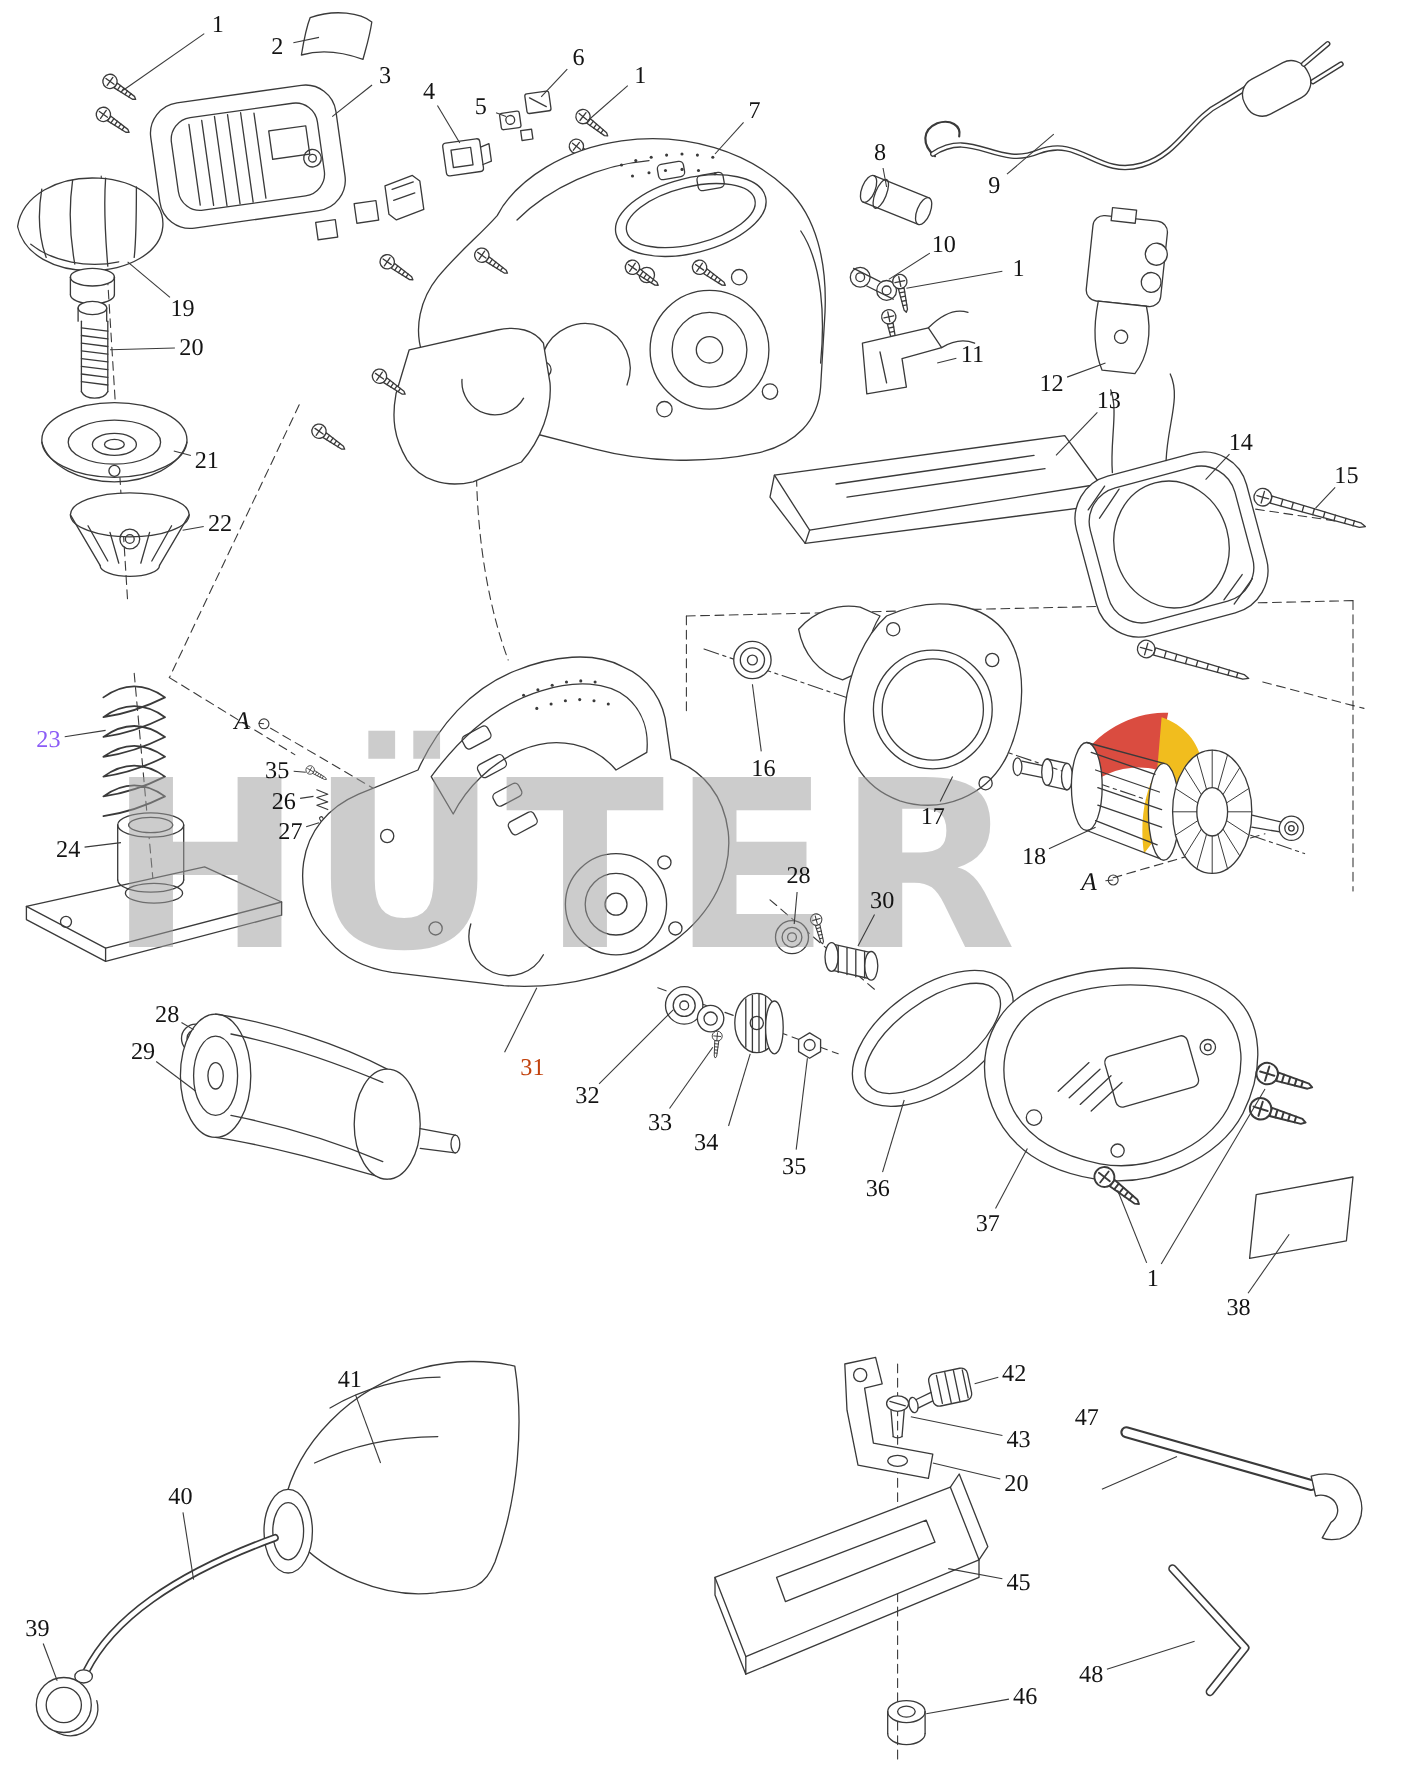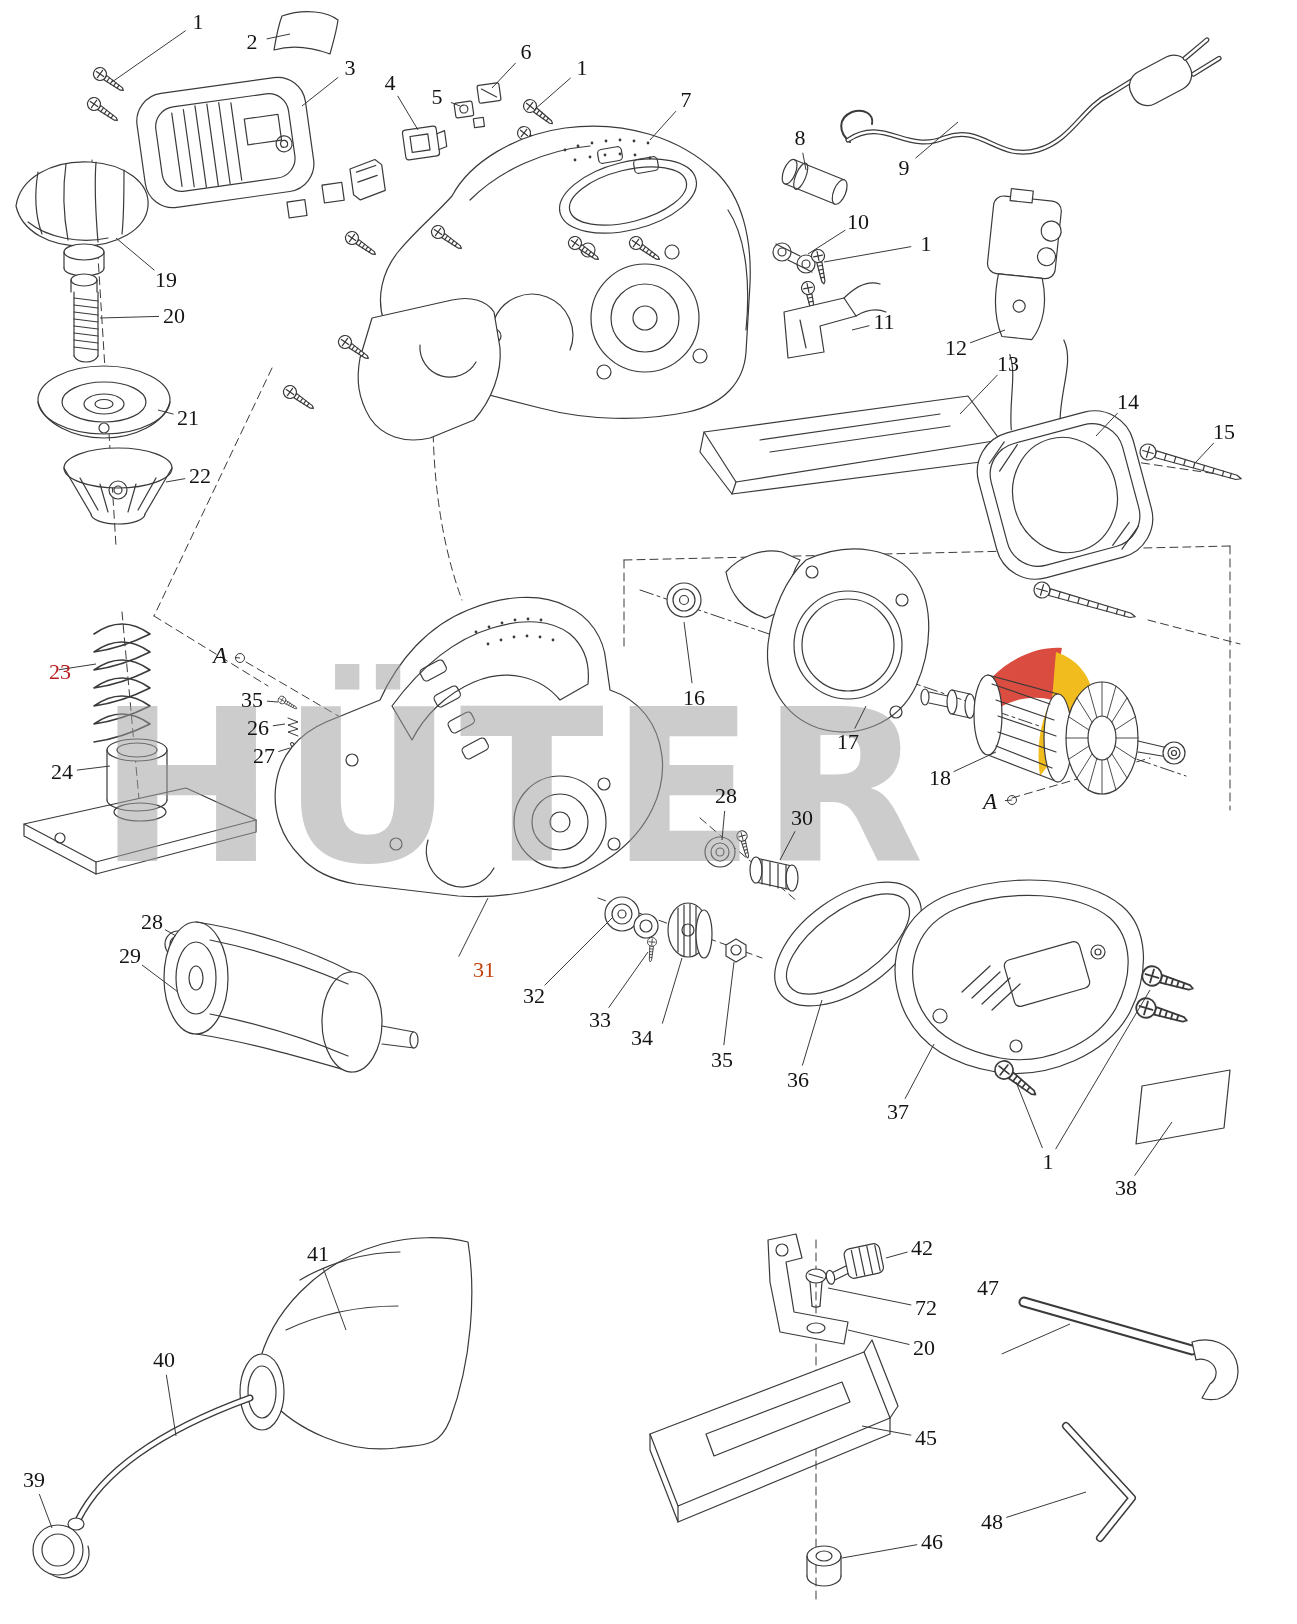--- a/index.html
+++ b/index.html
@@ -645,21 +645,21 @@
       <div class="callout" style="left: 926px; top: 244px; color: rgb(20, 20, 20);">1</div>
       <div class="callout" style="left: 884px; top: 322px; color: rgb(20, 20, 20);">11</div>
       <div class="callout" style="left: 956px; top: 348px; color: rgb(20, 20, 20);">12</div>
       <div class="callout" style="left: 1008px; top: 364px; color: rgb(20, 20, 20);">13</div>
       <div class="callout" style="left: 1128px; top: 402px; color: rgb(20, 20, 20);">14</div>
       <div class="callout" style="left: 1224px; top: 432px; color: rgb(20, 20, 20);">15</div>
       <div class="callout" style="left: 166px; top: 280px; color: rgb(20, 20, 20);">19</div>
       <div class="callout" style="left: 174px; top: 316px; color: rgb(20, 20, 20);">20</div>
       <div class="callout" style="left: 188px; top: 418px; color: rgb(20, 20, 20);">21</div>
       <div class="callout" style="left: 200px; top: 476px; color: rgb(20, 20, 20);">22</div>
-      <div class="callout" style="left: 44px; top: 672px; color: #b91c1c; margin-left: 16px;">23</div>
+      <div class="callout" style="left: 44px; top: 672px; color: #8b5cf6;">23</div>
       <div class="callout" style="left: 62px; top: 772px; color: rgb(20, 20, 20);">24</div>
       <div class="callout" style="left: 252px; top: 700px; color: rgb(20, 20, 20);">35</div>
       <div class="callout" style="left: 258px; top: 728px; color: rgb(20, 20, 20);">26</div>
       <div class="callout" style="left: 264px; top: 756px; color: rgb(20, 20, 20);">27</div>
       <div class="callout section" style="left: 220px; top: 656px; color: rgb(20, 20, 20);">A</div>
       <div class="callout" style="left: 694px; top: 698px; color: rgb(20, 20, 20);">16</div>
       <div class="callout" style="left: 848px; top: 742px; color: rgb(20, 20, 20);">17</div>
       <div class="callout" style="left: 940px; top: 778px; color: rgb(20, 20, 20);">18</div>
       <div class="callout section" style="left: 990px; top: 802px; color: rgb(20, 20, 20);">A</div>
       <div class="callout" style="left: 726px; top: 796px; color: rgb(20, 20, 20);">28</div>
@@ -672,21 +672,21 @@
       <div class="callout" style="left: 642px; top: 1038px; color: rgb(20, 20, 20);">34</div>
       <div class="callout" style="left: 722px; top: 1060px; color: rgb(20, 20, 20); text-align: right;">35</div>
       <div class="callout" style="left: 798px; top: 1080px; color: rgb(20, 20, 20);">36</div>
       <div class="callout" style="left: 898px; top: 1112px; color: rgb(20, 20, 20);">37</div>
       <div class="callout" style="left: 1048px; top: 1162px; color: rgb(20, 20, 20);">1</div>
       <div class="callout" style="left: 1126px; top: 1188px; color: rgb(20, 20, 20);">38</div>
       <div class="callout" style="left: 34px; top: 1480px; color: rgb(20, 20, 20);">39</div>
       <div class="callout" style="left: 164px; top: 1360px; color: rgb(20, 20, 20);">40</div>
       <div class="callout" style="left: 318px; top: 1254px; color: rgb(20, 20, 20);">41</div>
       <div class="callout" style="left: 922px; top: 1248px; color: rgb(20, 20, 20);">42</div>
-      <div class="callout" style="left: 926px; top: 1308px; color: rgb(20, 20, 20);">72</div>
+      <div class="callout" style="left: 926px; top: 1308px; color: rgb(20, 20, 20);">43</div>
       <div class="callout" style="left: 924px; top: 1348px; color: rgb(20, 20, 20);">20</div>
       <div class="callout" style="left: 926px; top: 1438px; color: rgb(20, 20, 20);">45</div>
       <div class="callout" style="left: 932px; top: 1542px; color: rgb(20, 20, 20);">46</div>
       <div class="callout" style="left: 988px; top: 1288px; color: rgb(20, 20, 20);">47</div>
       <div class="callout" style="left: 992px; top: 1522px; color: rgb(20, 20, 20);">48</div>
     </div>
 
 </div>
 
 </body></html>

